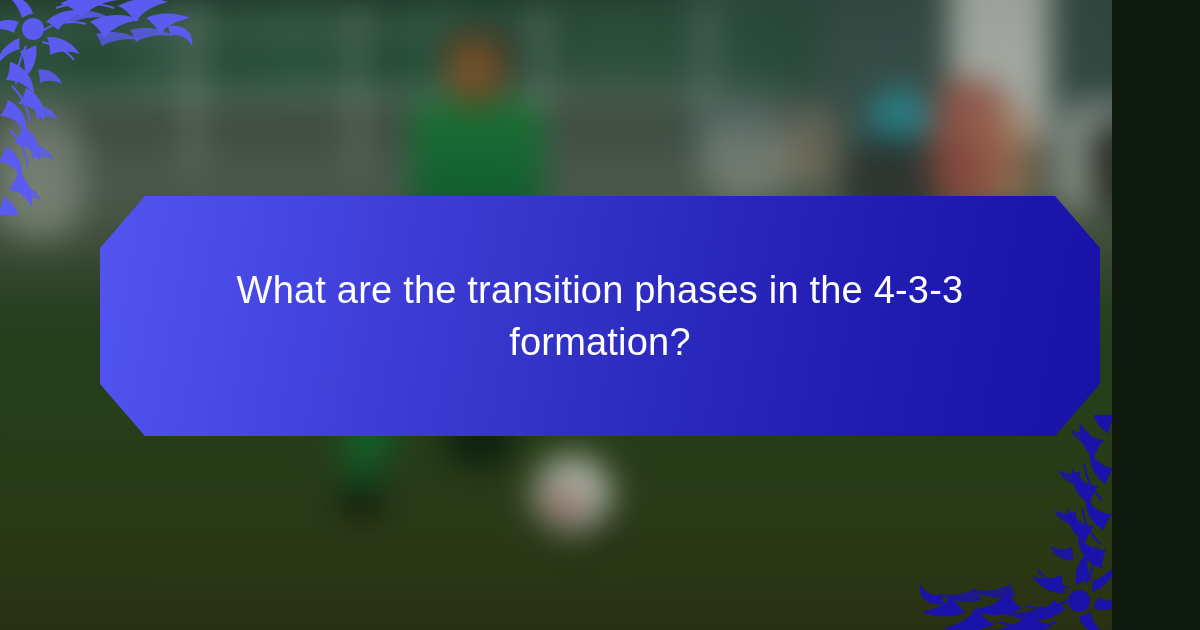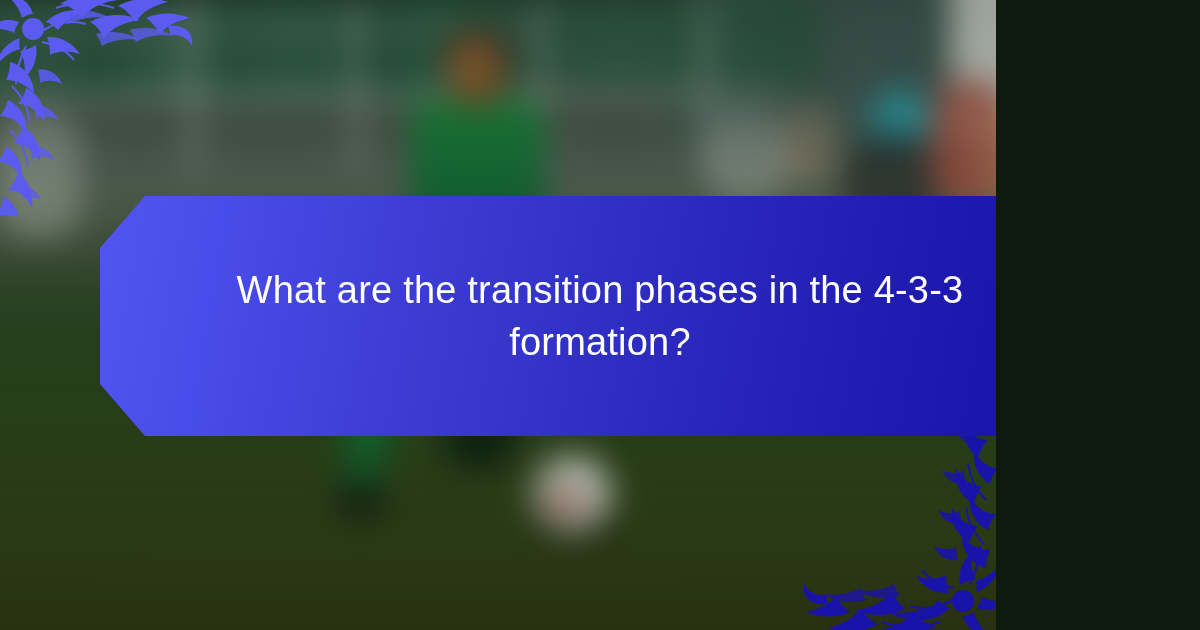--- a/index.html
+++ b/index.html
@@ -6,21 +6,21 @@
     margin: 0;
     padding: 0;
     width: 1200px;
     height: 630px;
     overflow: hidden;
     background: #0d1a0d;
   }
 
   #stage {
     position: relative;
-    width: 996px;
+    width: 1112px;
     height: 630px;
     overflow: hidden;
     font-family: "Liberation Sans", sans-serif;
   }
 
   
   .photo {
     position: absolute;
     inset: 0;
     overflow: hidden;

